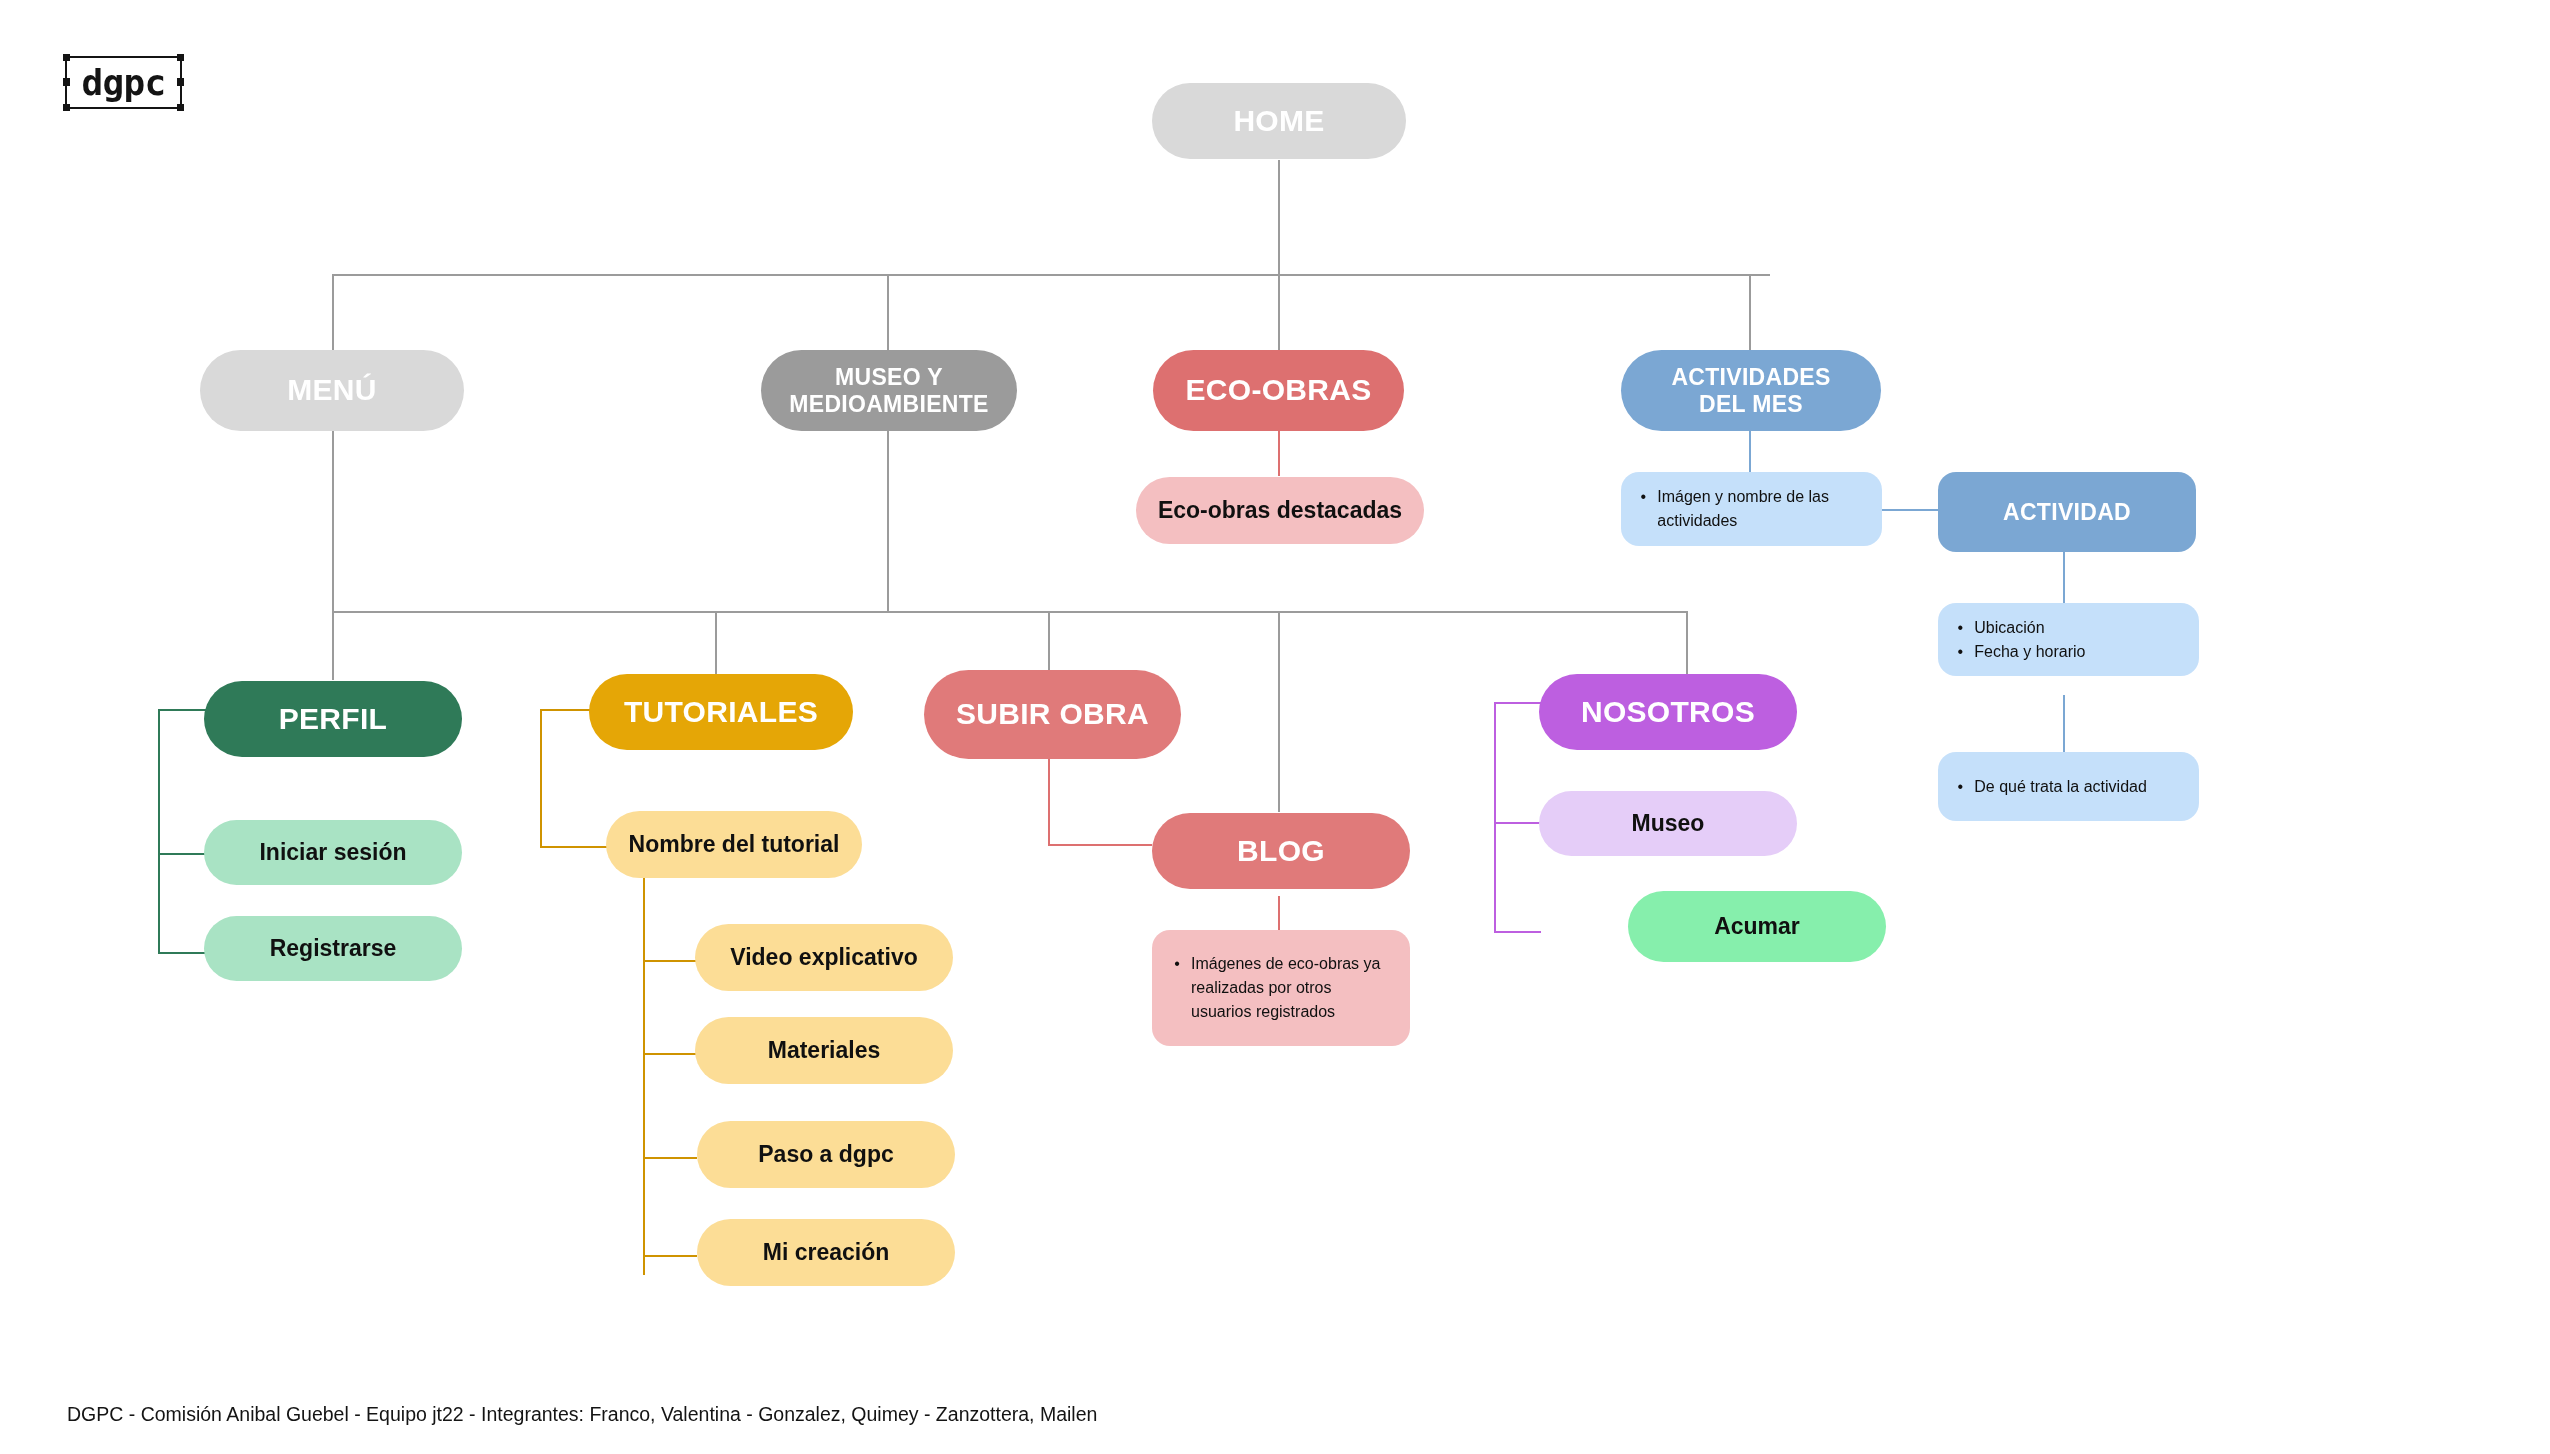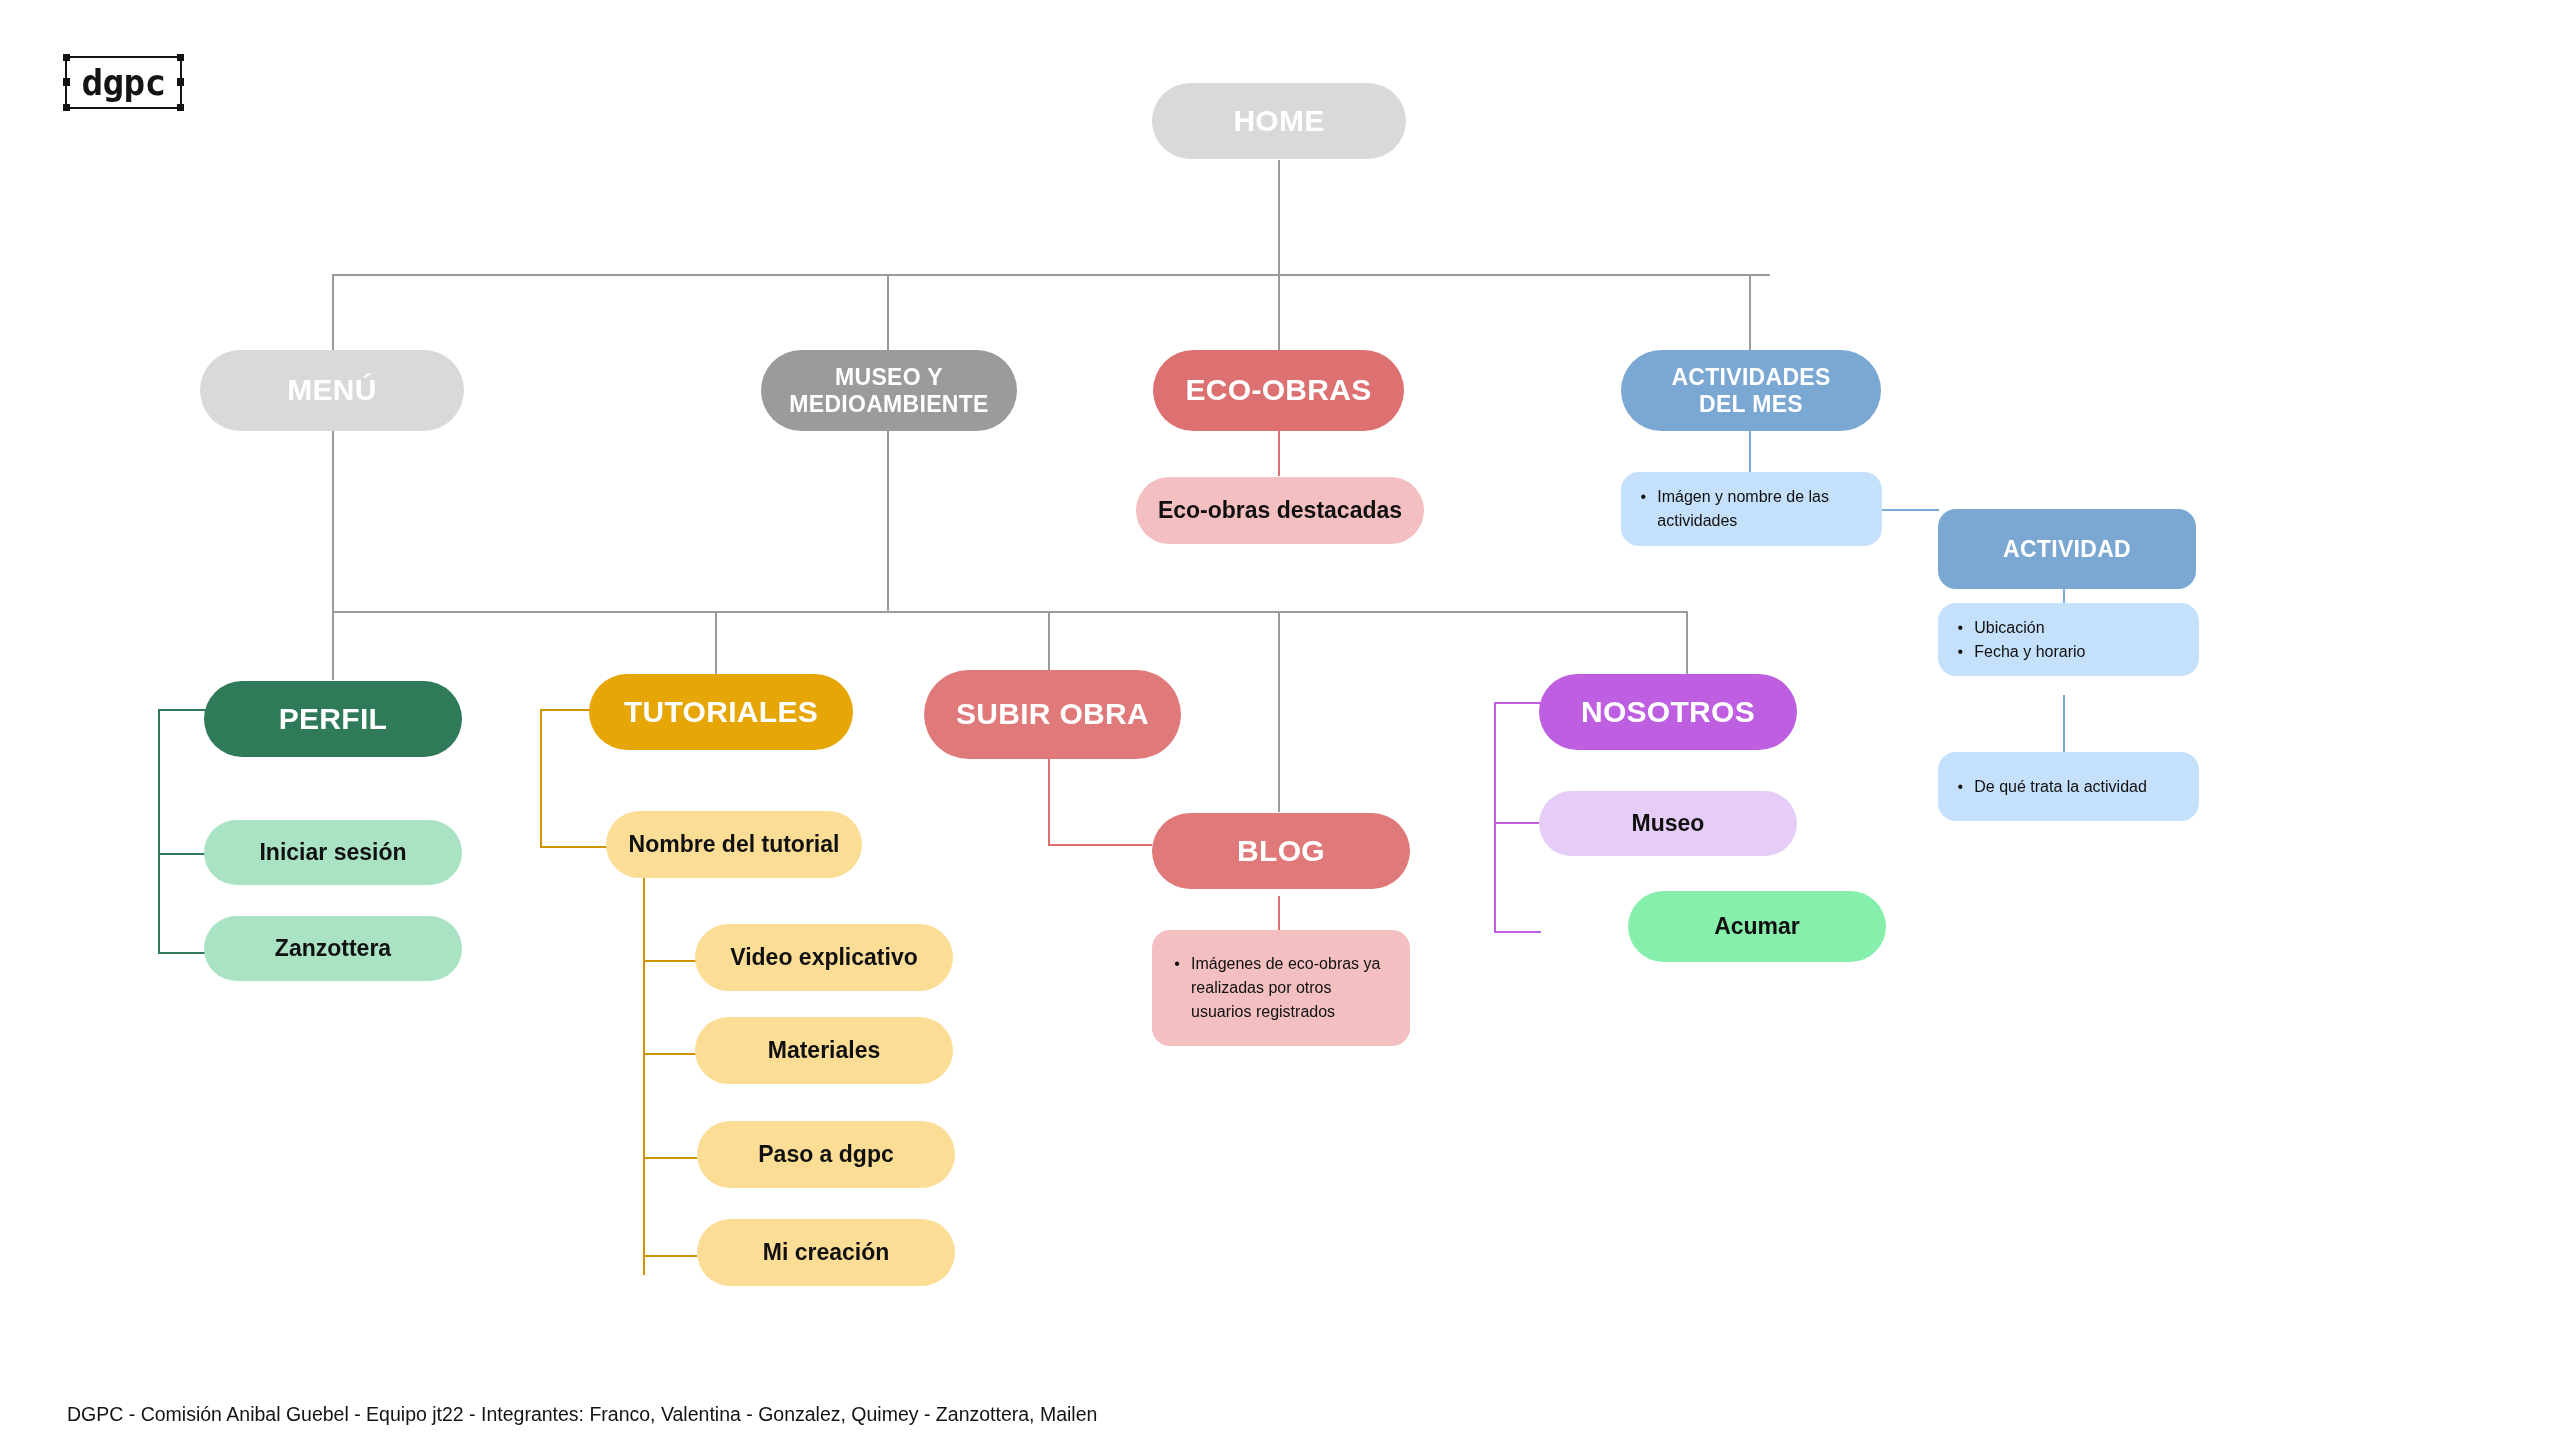--- a/index.html
+++ b/index.html
@@ -117,38 +117,38 @@
     <span>ACTIVIDADES</span>
     <span>DEL MES</span>
   </div>
 
   <div class="node rbox bullets" style="left:1621px;top:472px;width:261px;height:74px;background:#c5e0fa;padding:0 15.3px;">
     <ul>
         <li>Imágen y nombre de las actividades</li>
       </ul>
   </div>
 
-  <div class="node rbox lvl1sm" style="left:1938px;top:472px;width:258px;height:80px;background:#7ba7d3;margin-top:37px;">ACTIVIDAD</div>
+  <div class="node rbox lvl1sm" style="left:1938px;top:472px;width:258px;height:80px;background:#7ba7d3;">ACTIVIDAD</div>
 
   <div class="node rbox bullets" style="left:1938px;top:603px;width:261px;height:73px;background:#c5e0fa;padding:0 15.3px;">
     <ul>
       <li>Ubicación</li>
       <li>Fecha y horario</li>
     </ul>
   </div>
 
   <div class="node rbox bullets" style="left:1938px;top:752px;width:261px;height:69px;background:#c5e0fa;padding:0 15.3px;">
     <ul>
         <li>De qué trata la actividad</li>
       </ul>
   </div>
 
   <div class="node pill lvl1" style="left:204px;top:681px;width:258px;height:76px;background:#2f7a58;">PERFIL</div>
   <div class="node pill leaf" style="left:204px;top:820px;width:258px;height:65px;background:#a9e3c4;">Iniciar sesión</div>
-  <div class="node pill leaf" style="left:204px;top:916px;width:258px;height:65px;background:#a9e3c4;">Zanzottera</div>
+  <div class="node pill leaf" style="left:204px;top:916px;width:258px;height:65px;background:#a9e3c4;">Registrarse</div>
 
   <div class="node pill lvl1" style="left:589px;top:674px;width:264px;height:76px;background:#e5a606;">TUTORIALES</div>
   <div class="node pill leaf" style="left:606px;top:811px;width:256px;height:67px;background:#fcdd96;">Nombre del tutorial</div>
   <div class="node pill leaf" style="left:695px;top:924px;width:258px;height:67px;background:#fcdd96;">Video explicativo</div>
   <div class="node pill leaf" style="left:695px;top:1017px;width:258px;height:67px;background:#fcdd96;">Materiales</div>
   <div class="node pill leaf" style="left:697px;top:1121px;width:258px;height:67px;background:#fcdd96;">Paso a dgpc</div>
   <div class="node pill leaf" style="left:697px;top:1219px;width:258px;height:67px;background:#fcdd96;">Mi creación</div>
 
   <div class="node pill lvl1" style="left:924px;top:670px;width:257px;height:89px;background:#e07a7a;">SUBIR OBRA</div>
   <div class="node pill lvl1" style="left:1152px;top:813px;width:258px;height:76px;background:#e07a7a;">BLOG</div>

